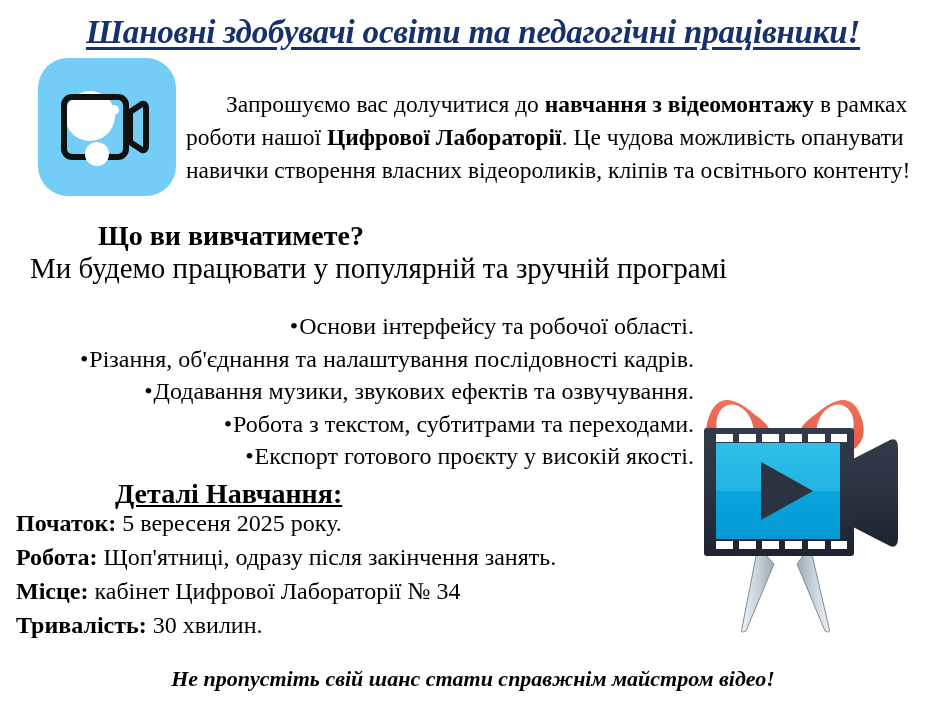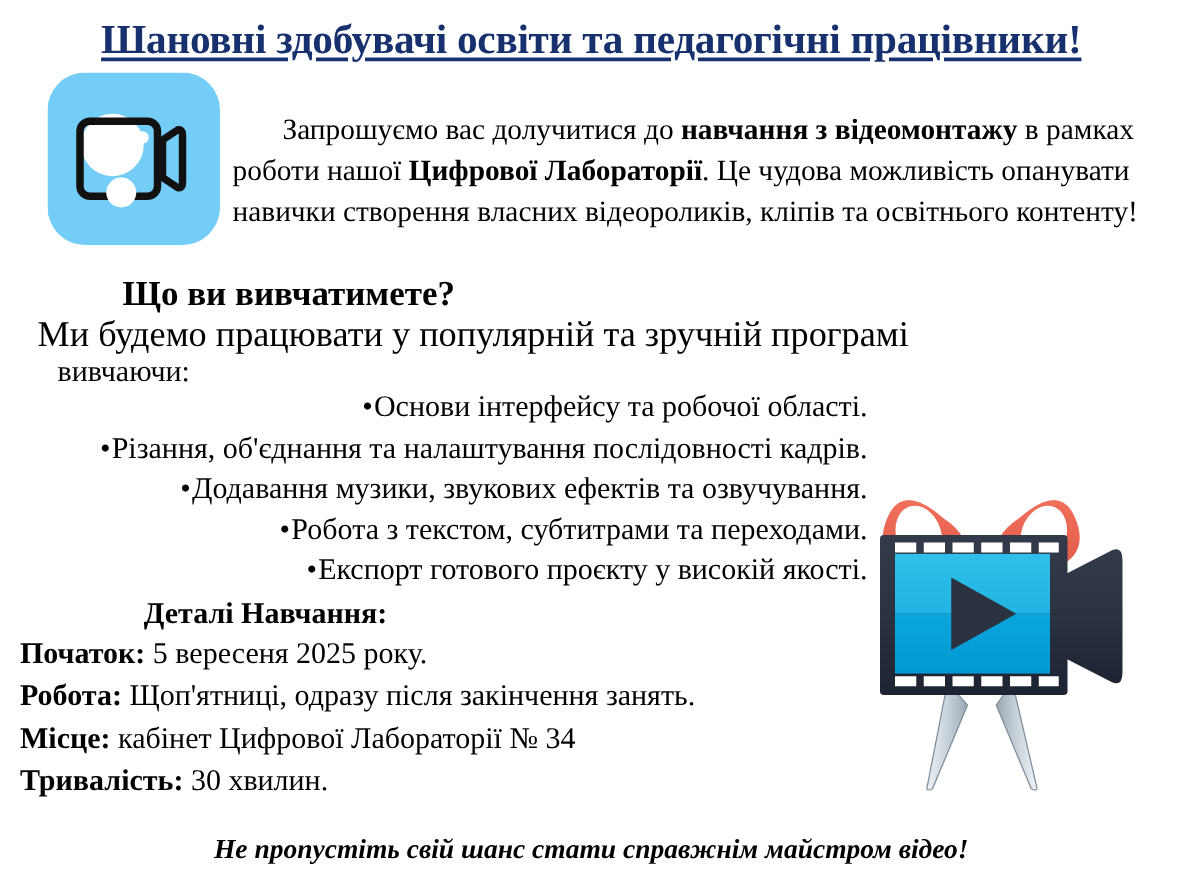--- a/index.html
+++ b/index.html
@@ -8,21 +8,21 @@
     font-family:"Liberation Serif","DejaVu Serif",serif;
     color:#000;overflow:hidden;position:relative;
   }
   .page{position:relative;width:946px;height:705px;}
 
   
   .title{
     position:absolute;left:0;top:14px;width:946px;
     text-align:center;
     font-family:"Liberation Serif","DejaVu Serif",serif;
-    font-weight:bold;
+    font-weight:bold;font-style:italic;
     font-size:33px;letter-spacing:-0.2px;
     color:#17306e;
     text-decoration:underline;
     text-underline-offset:4px;
     white-space:nowrap;
   }
 
   
   .cam-icon{position:absolute;left:38px;top:58px;width:138px;height:138px;}
 
@@ -55,21 +55,21 @@
   .bullets{
     position:absolute;left:14px;top:310px;width:680px;
     font-size:24px;line-height:32.5px;text-align:right;
   }
   .bullets .li{white-space:nowrap;display:block;}
   .bullets .dot{margin-right:1px;}
 
   
   .details-head{
     position:absolute;left:115px;top:478px;
-    font-size:24px;font-weight:bold;
+    font-size:28px;font-weight:bold;text-decoration:underline;
   }
   .details{
     position:absolute;left:16px;top:506px;width:680px;
     font-size:24px;line-height:34px;
   }
   .details .row{white-space:nowrap;display:block;}
 
   
   .film-art{position:absolute;left:694px;top:378px;width:240px;height:262px;}
 
@@ -97,21 +97,20 @@
       <circle cx="59" cy="96" r="12" fill="#ffffff"></circle>
     </svg>
   </div>
 
   <div class="intro">
     <span class="ind"></span><span>Запрошуємо вас долучитися до </span><span class="b">навчання з відеомонтажу</span><span> в рамках роботи нашої </span><span class="b">Цифрової Лабораторії</span><span>. Це чудова можливість опанувати навички створення власних відеороликів, кліпів та освітнього контенту!</span>
   </div>
 
   <div class="learn-head">Що ви вивчатимете?</div>
   <div class="learn-l1">Ми будемо працювати у популярній та зручній програмі</div>
-  <div class="learn-l2">вивчаючи:</div>
 
 
   <div class="bullets">
     <span class="li"><span class="dot">•</span><span>Основи інтерфейсу та робочої області.</span></span>
     <span class="li"><span class="dot">•</span><span>Різання, об'єднання та налаштування послідовності кадрів.</span></span>
     <span class="li"><span class="dot">•</span><span>Додавання музики, звукових ефектів та озвучування.</span></span>
     <span class="li"><span class="dot">•</span><span>Робота з текстом, субтитрами та переходами.</span></span>
     <span class="li"><span class="dot">•</span><span>Експорт готового проєкту у високій якості.</span></span>
   </div>
 

